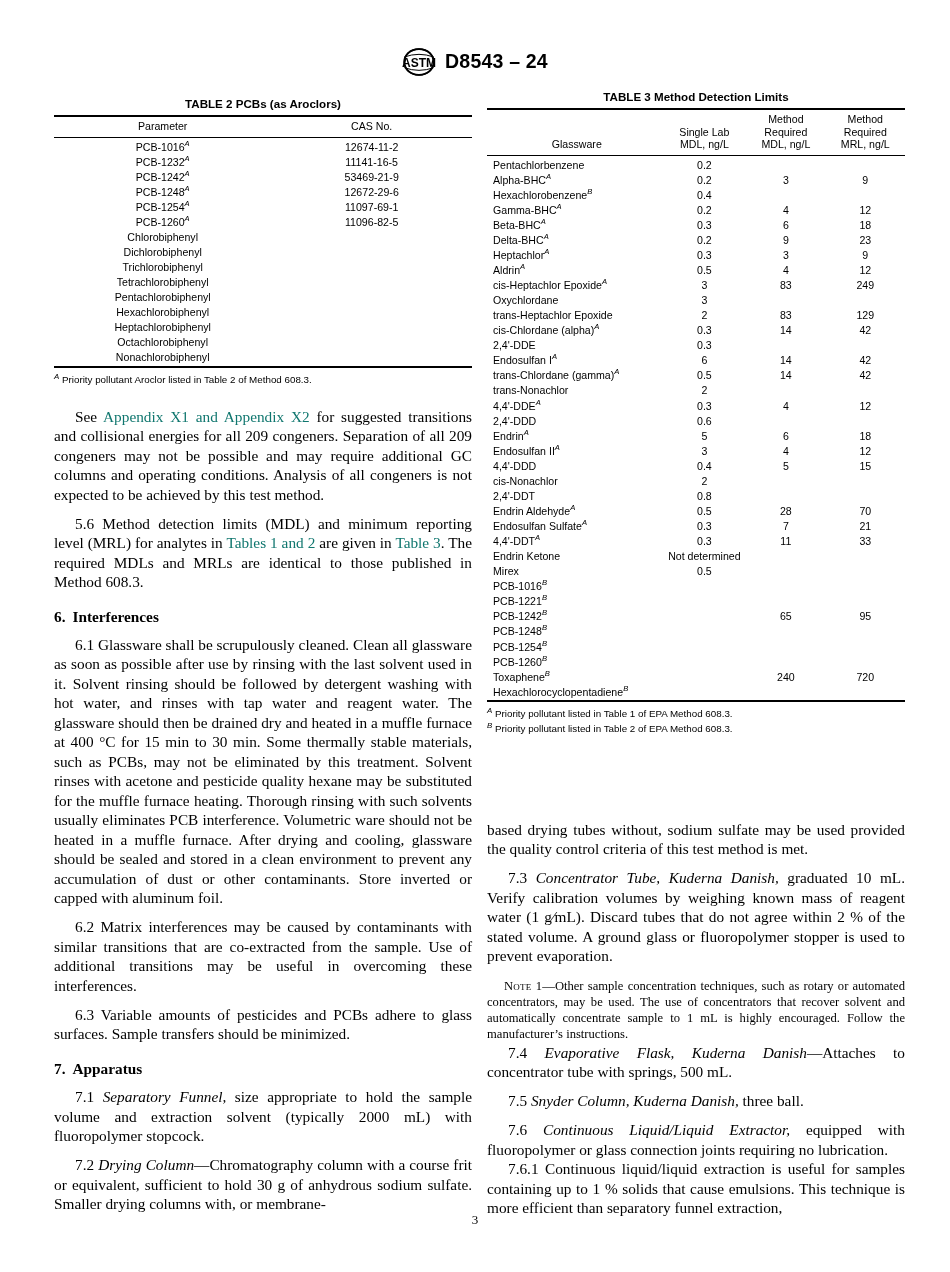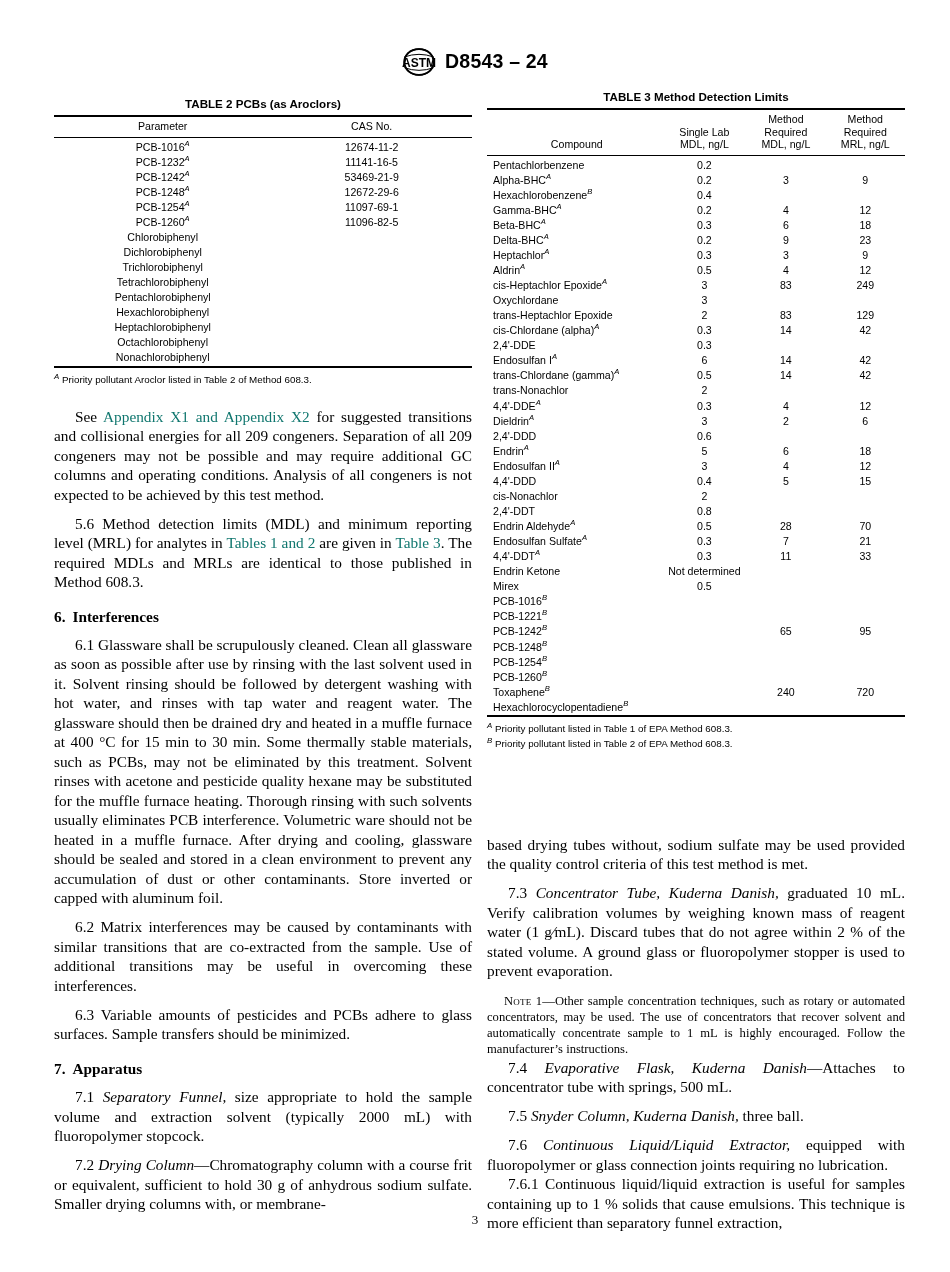--- a/index.html
+++ b/index.html
@@ -288,21 +288,21 @@
     </div>
   </div>
 
   <div class="col-right">
 
     <div>
       <div class="tbl-caption">TABLE 3 Method Detection Limits</div>
       <table class="astm t3">
         <thead>
           <tr class="hdr">
-            <th class="c-cmp"><span>Compound</span></th>
+            <th class="c-cmp"><span>Glassware</span></th>
             <th class="c-n1"><span>Single Lab</span><br><span>MDL, ng/L</span></th>
             <th class="c-n2"><span>Method</span><br><span>Required</span><br><span>MDL, ng/L</span></th>
             <th class="c-n3"><span>Method</span><br><span>Required</span><br><span>MRL, ng/L</span></th>
           </tr>
         </thead>
         <tbody id="t3-body">
             <tr>
               <td class="c-cmp">Pentachlorbenzene</td>
               <td class="c-n1">0.2</td>
               <td class="c-n2"></td>
@@ -396,26 +396,20 @@
               <td class="c-cmp">trans-Nonachlor</td>
               <td class="c-n1">2</td>
               <td class="c-n2"></td>
               <td class="c-n3"></td>
             </tr>
             <tr>
               <td class="c-cmp">4,4'-DDE<sup class="fn">A</sup></td>
               <td class="c-n1">0.3</td>
               <td class="c-n2">4</td>
               <td class="c-n3">12</td>
-            </tr>
-            <tr>
-              <td class="c-cmp">Dieldrin<sup class="fn">A</sup></td>
-              <td class="c-n1">3</td>
-              <td class="c-n2">2</td>
-              <td class="c-n3">6</td>
             </tr>
             <tr>
               <td class="c-cmp">2,4'-DDD</td>
               <td class="c-n1">0.6</td>
               <td class="c-n2"></td>
               <td class="c-n3"></td>
             </tr>
             <tr>
               <td class="c-cmp">Endrin<sup class="fn">A</sup></td>
               <td class="c-n1">5</td>

